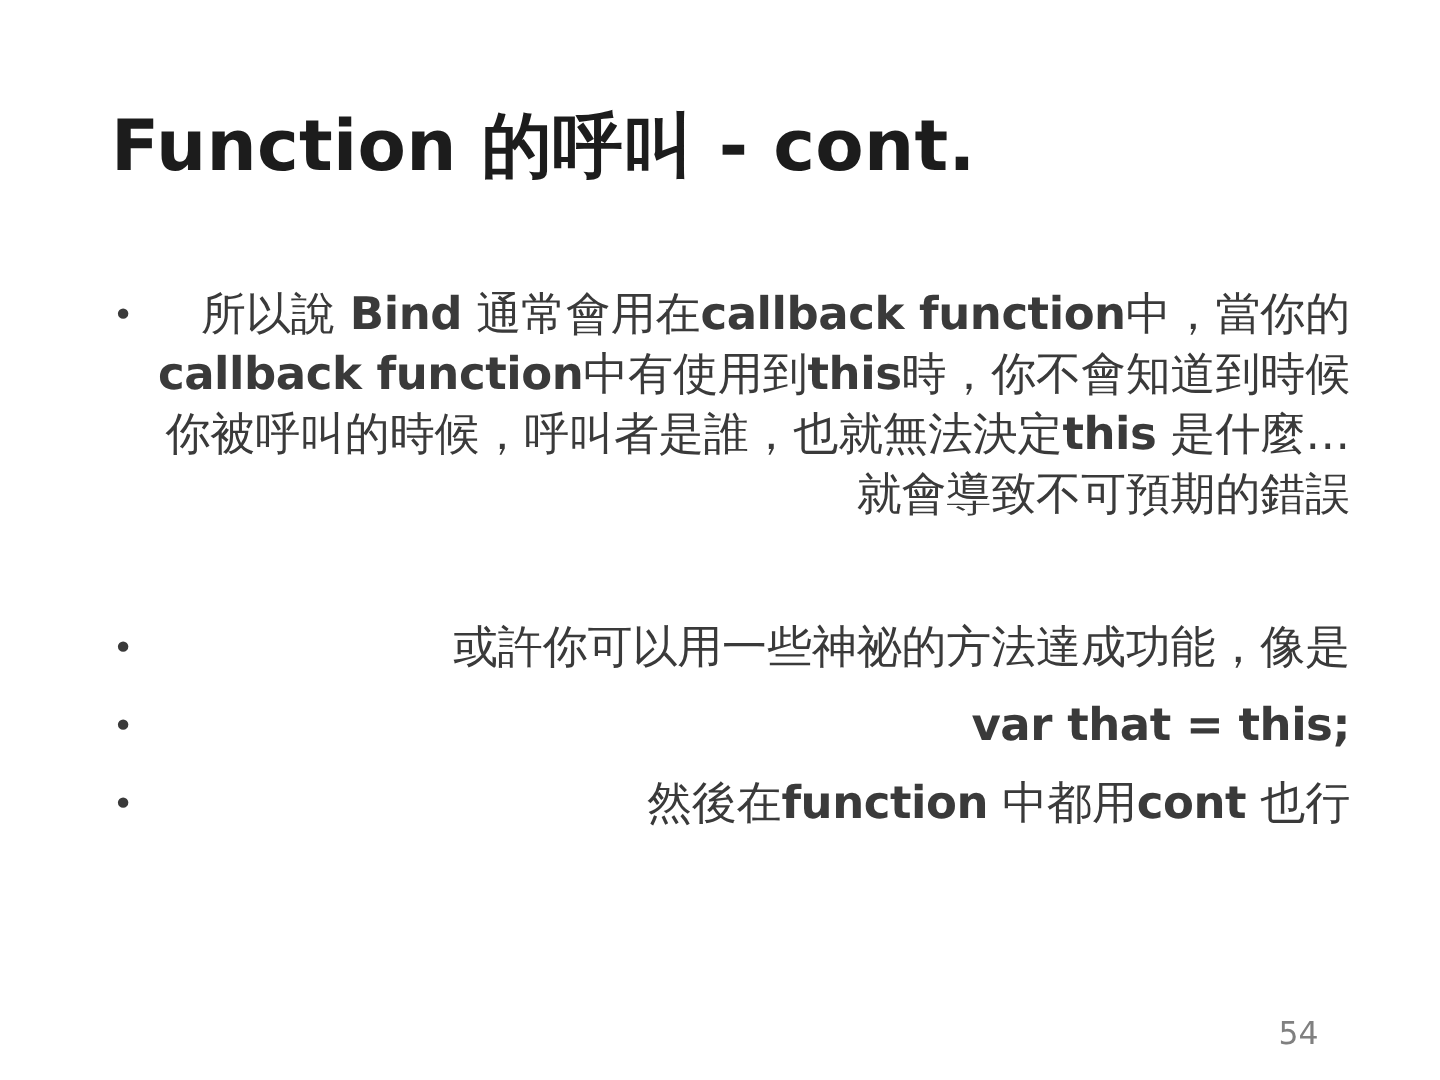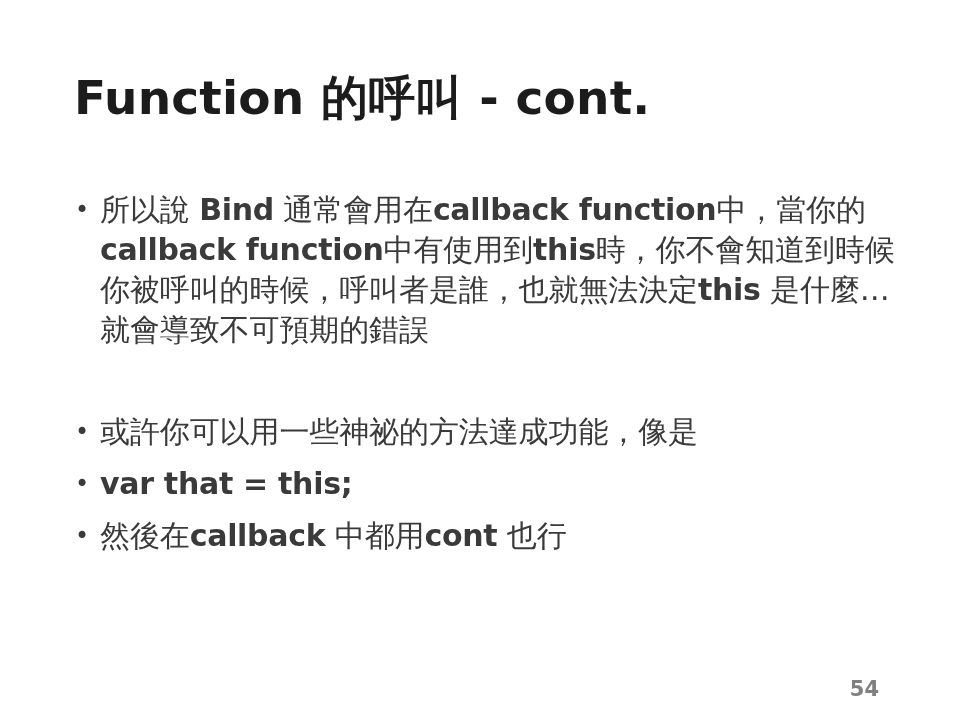--- a/index.html
+++ b/index.html
@@ -62,20 +62,21 @@
     width: 20px;
     line-height: 40px;
     font-size: 24px;
     color: #3a3a3a;
     text-align: left;
   }
 
   .bullet .txt {
     display: block;
     word-break: break-word;
+    text-align: right;
   }
 
   
   .lat {
     font-weight: 700;
     letter-spacing: -0.3px;
   }
   .lat-reg {
     font-weight: 400;
   }
@@ -98,21 +99,21 @@
   }
 
   
   .page-number {
     position: absolute;
     right: 57px;
     bottom: 18px;
     font-size: 21px;
     line-height: 26px;
     color: #808080;
-    font-weight: 700;
+    font-weight: 400;
   }
 </style>
 </head>
 <body>
 
 <div class="slide">
 
   <div class="slide-title">Function 的呼叫 - cont.</div>
 
   <div class="body-area">
@@ -129,20 +130,20 @@
       <span class="txt"><span class="lat-reg">或許你可以用一些神祕的方法達成功能，像是</span></span>
     </div>
 
     <div class="bullet single code">
       <span class="dot">•</span>
       <span class="txt"><span class="lat">var that = this;</span></span>
     </div>
 
     <div class="bullet single">
       <span class="dot">•</span>
-      <span class="txt"><span class="lat-reg">然後在</span><span class="lat">callback</span><span class="lat-reg"> 中都用</span><span class="lat">cont</span><span class="lat-reg"> 也行</span></span>
+      <span class="txt"><span class="lat-reg">然後在</span><span class="lat">function</span><span class="lat-reg"> 中都用</span><span class="lat">cont</span><span class="lat-reg"> 也行</span></span>
     </div>
 
   </div>
 
   <div class="page-number">54</div>
 
 </div>
 
 </body></html>

